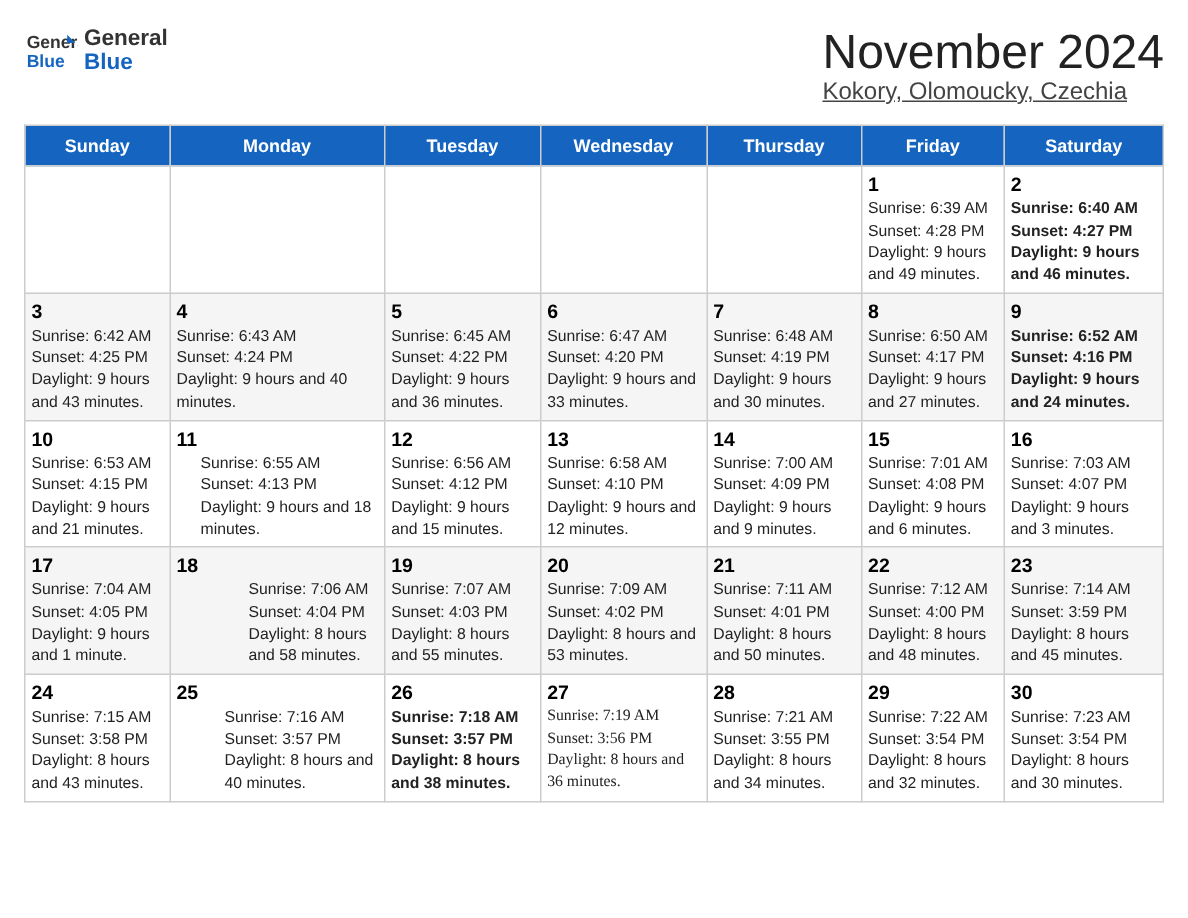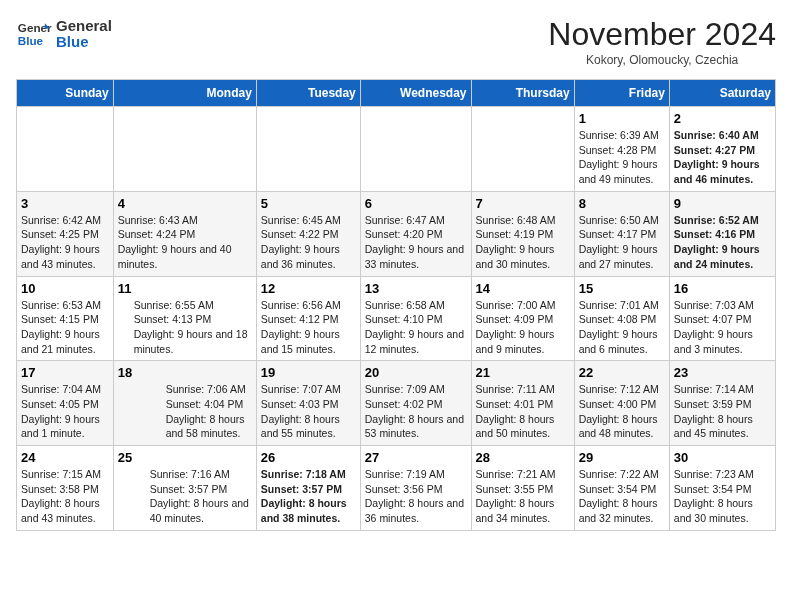--- a/index.html
+++ b/index.html
@@ -19,41 +19,42 @@
     .logo {
       display: flex;
       align-items: center;
       gap: 4px;
     }
     .logo-icon {
       width: 36px;
       height: 36px;
     }
     .title-section {
-      text-align: center;
+      text-align: left;
     }
     .month-title {
       font-size: 32px;
       font-weight: normal;
       color: #222;
     }
     .location-title {
-      font-size: 12px;
+      font-size: 16px;
       color: #444;
+      text-decoration: underline;
     }
     .calendar-table {
       width: 100%;
       border-collapse: collapse;
       font-size: 11px;
     }
     .calendar-table th {
       background-color: #1565c0;
       color: #fff;
       padding: 6px 4px;
-      text-align: right;
+      text-align: center;
       font-size: 12px;
       border: 1px solid #ccc;
       margin-left: 28px;
     }
     .calendar-table td {
       border: 1px solid #ccc;
       vertical-align: top;
       padding: 4px;
       height: 80px;
       background: #fff;
@@ -274,21 +275,21 @@
 Daylight: 8 hours and 40 minutes.</div>
         </td>
         <td>
           <div class="day-number">26</div>
           <div class="day-info" style="white-space: pre-line; font-weight: bold;">Sunrise: 7:18 AM
 Sunset: 3:57 PM
 Daylight: 8 hours and 38 minutes.</div>
         </td>
         <td>
           <div class="day-number">27</div>
-          <div class="day-info" style="white-space: pre-line;">Sunrise: 7:19 AM
+          <div class="day-info" style="white-space: pre-line; font-family: Liberation Serif, serif;">Sunrise: 7:19 AM
 Sunset: 3:56 PM
 Daylight: 8 hours and 36 minutes.</div>
         </td>
         <td>
           <div class="day-number">28</div>
           <div class="day-info" style="white-space: pre-line;">Sunrise: 7:21 AM
 Sunset: 3:55 PM
 Daylight: 8 hours and 34 minutes.</div>
         </td>
         <td>

